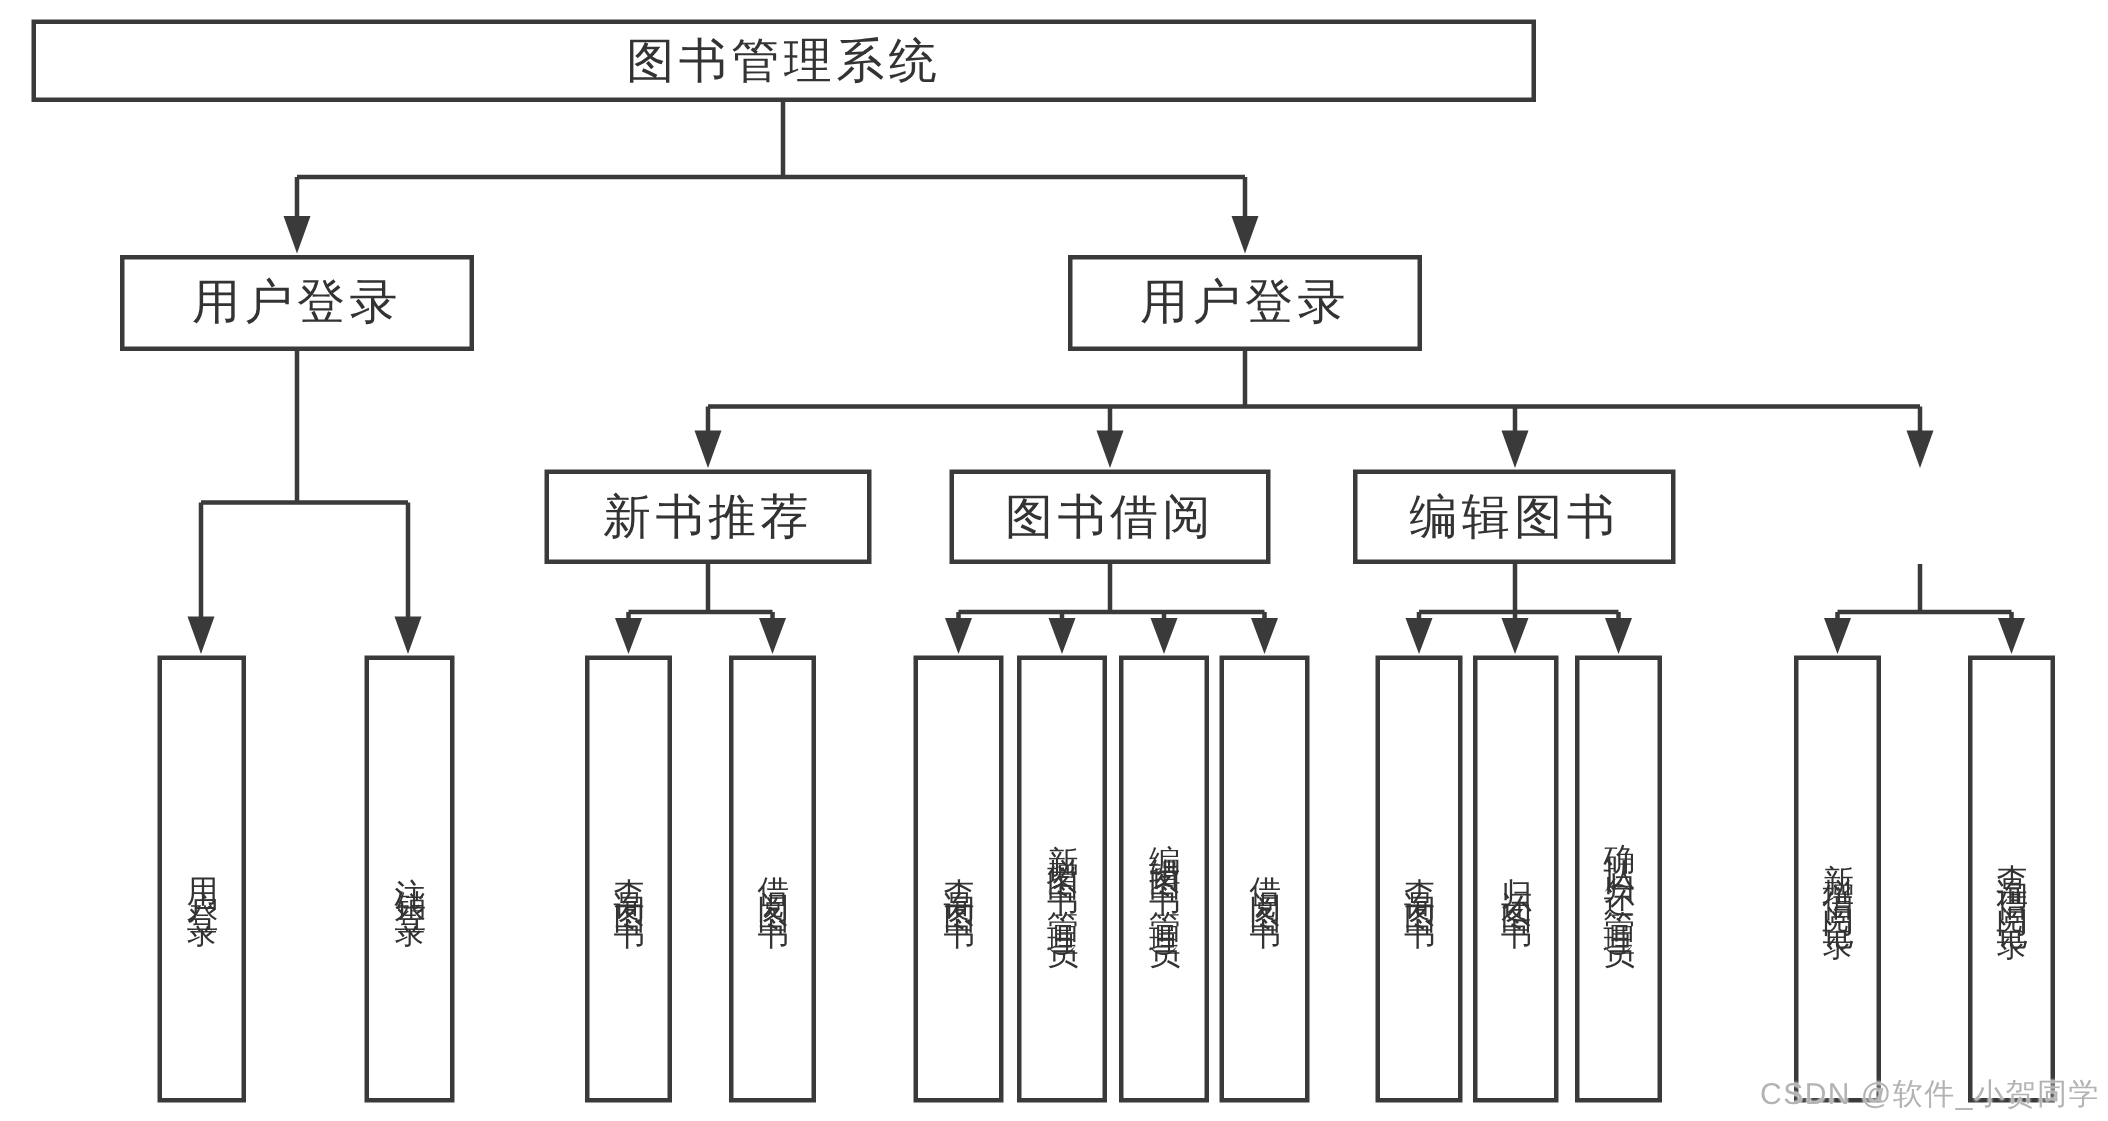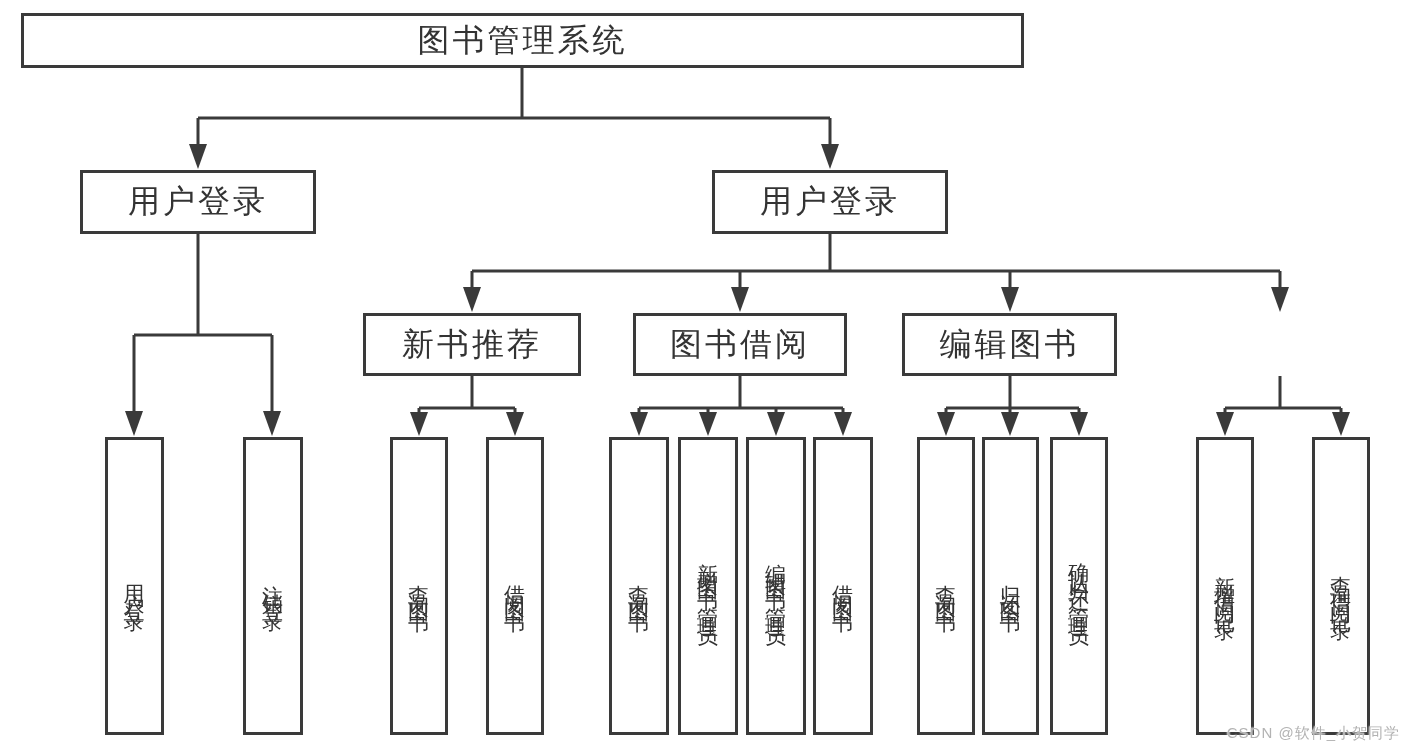--- a/index.html
+++ b/index.html
@@ -46,21 +46,21 @@
   .node.v{
     writing-mode:vertical-rl;
     text-orientation:mixed;
     font-size:21px;
     letter-spacing:9px;
     line-height:1;
   }
   .watermark{
     position:absolute;
     right:5px;bottom:4px;
-    font-size:15px;
+    font-size:20px;
     color:var(--watermark);
     text-shadow:0 0 2px #ffffff,0 0 2px #ffffff;
     letter-spacing:1px;
     white-space:nowrap;
   }
 </style>
 </head>
 <body>
 
 <div class="canvas">

